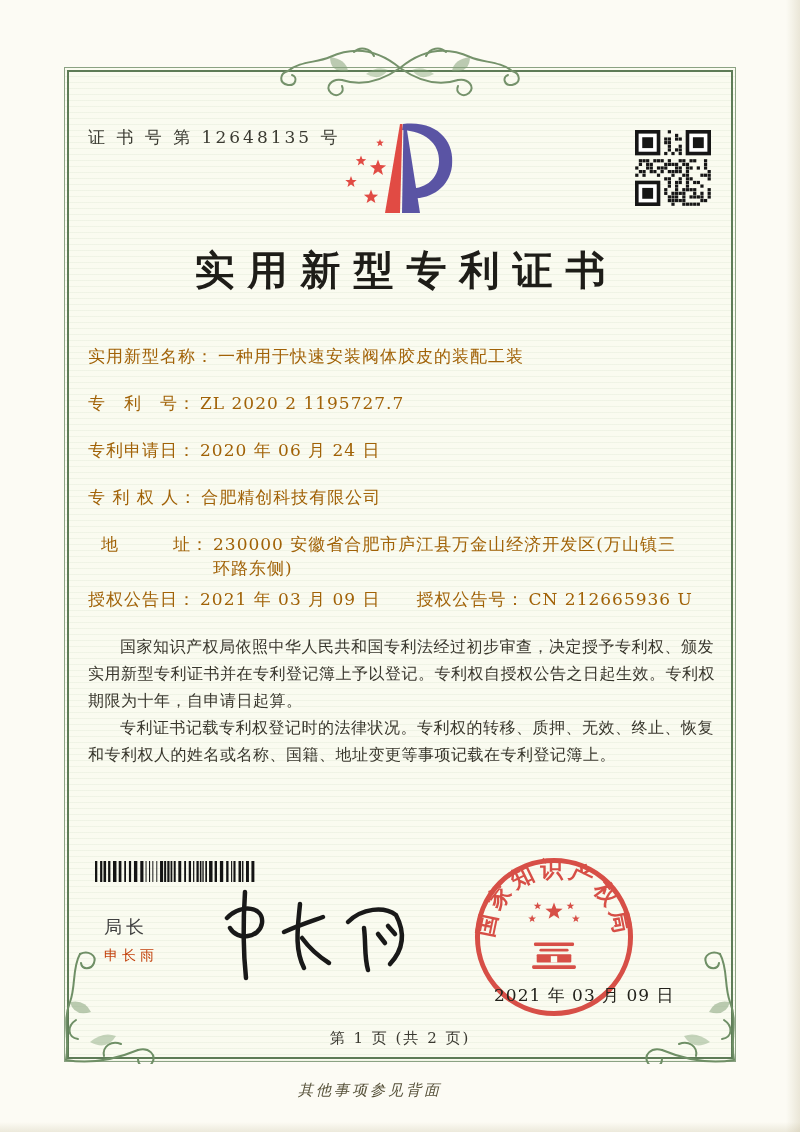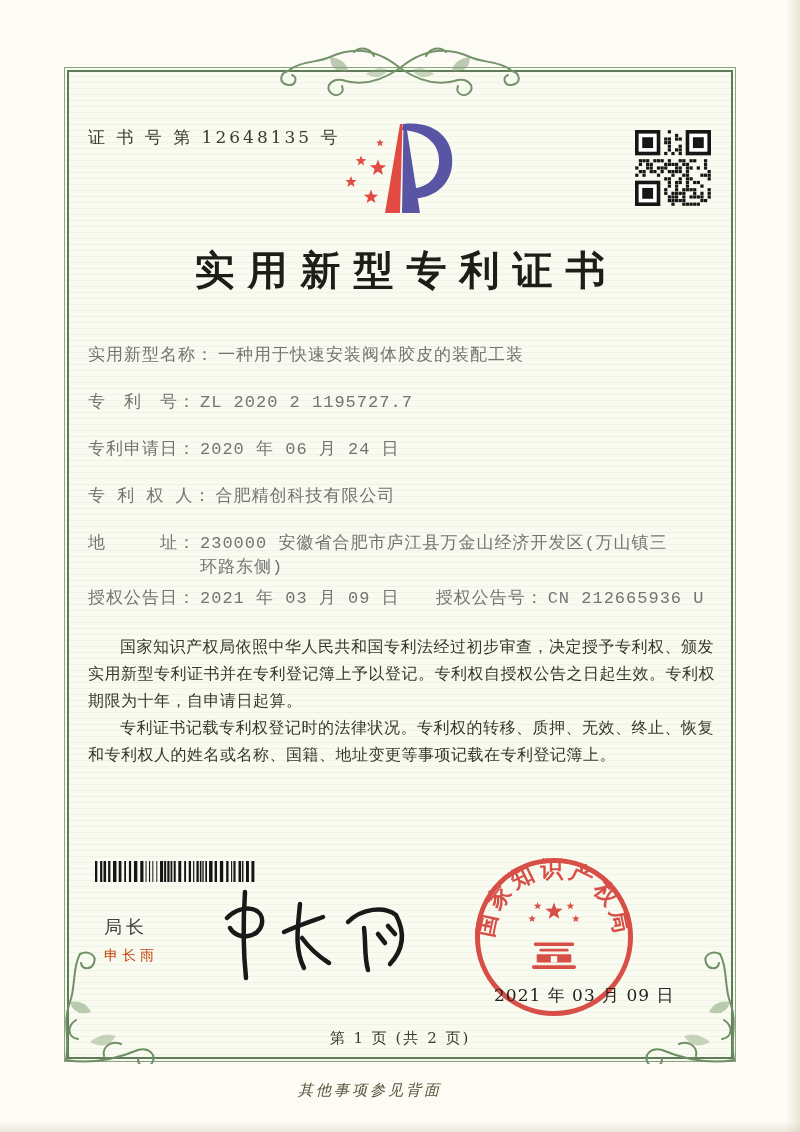--- a/index.html
+++ b/index.html
@@ -33,24 +33,24 @@
 
   .cert-no { position:absolute; left:88px; top:126px; font-size:17px; letter-spacing:3px; color:#3a3a31; }
 
   .logo { position:absolute; left:340px; top:110px; width:126px; height:116px; }
   .qr   { position:absolute; left:635px; top:130px; width:76px; height:76px; }
 
   .title { position:absolute; left:0; top:243px; width:800px; text-align:center;
     font-size:40px; font-weight:600; letter-spacing:13px; color:#1e1d18; text-indent:13px; }
 
   .fields { position:absolute; left:88px; top:344px; width:628px; font-size:17px; }
-  .frow { display:flex; align-items:baseline; line-height:24px; margin-bottom:23px; color:#737373;font-family:Liberation Mono, monospace; }
+  .frow { display:flex; align-items:baseline; line-height:24px; margin-bottom:23px; color:#a16207; }
   .flabel { flex:none; min-width:103px; letter-spacing:1px; }
   .fvalue { margin-left:4px; letter-spacing:1px; }
-  .frow.address { margin-bottom:7px; }
+  .frow.address { margin-bottom:7px;margin-left:13px; }
   .frow.address .fvalue { width:480px; }
   .grant-label2 { flex:none; margin-left:36px; letter-spacing:1px; }
 
   .body-paras { position:absolute; left:88px; top:633px; width:630px;
     font-size:16px; line-height:27px; color:#38362c; letter-spacing:.5px; }
   .body-paras p { text-indent:2em; }
 
   .barcode { position:absolute; left:95px; top:861px; width:162px; height:21px; }
 
   .sig-title { position:absolute; left:104px; top:915px; font-size:18px; letter-spacing:4px; color:#404040; }

